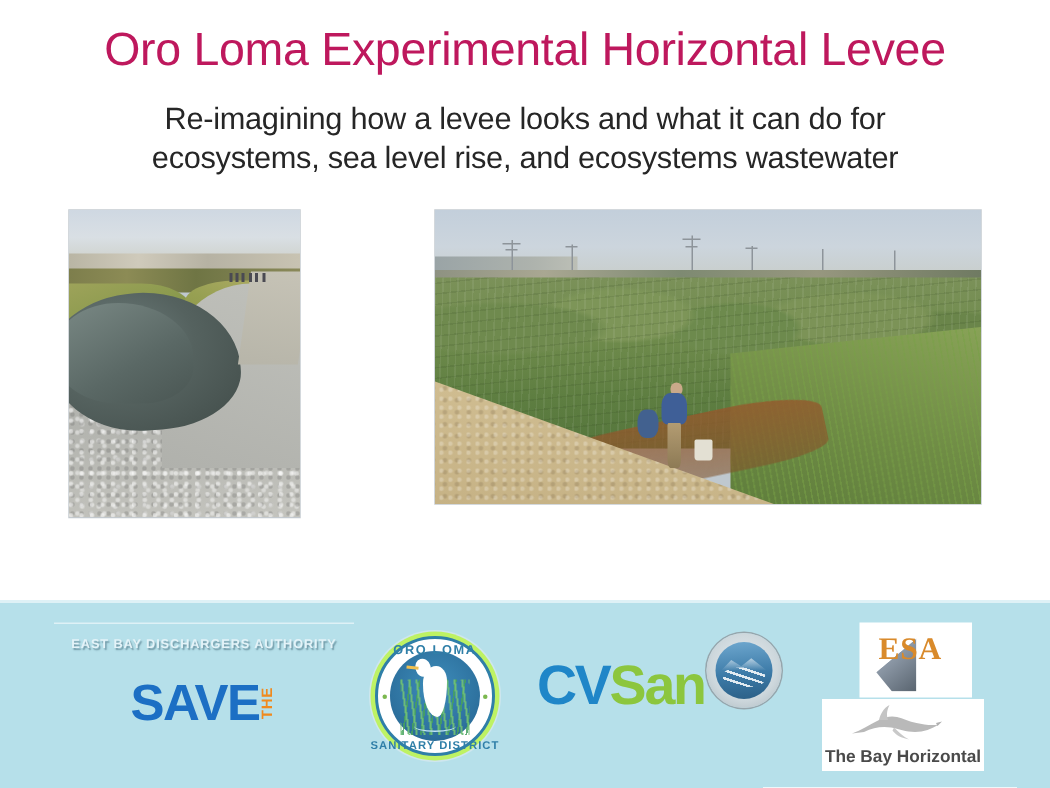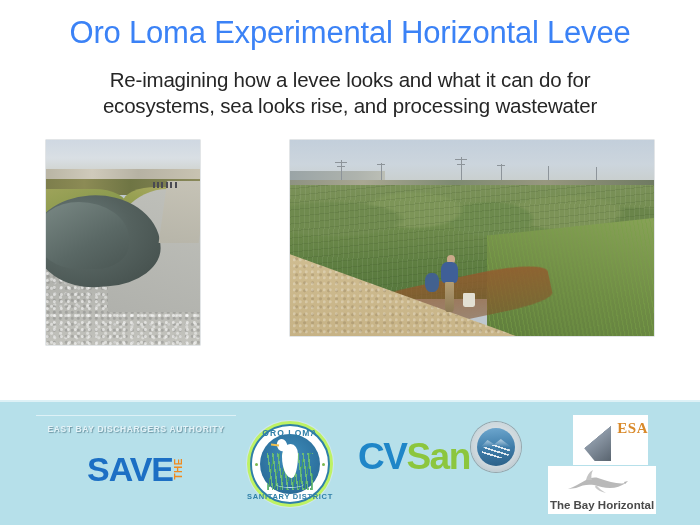--- a/index.html
+++ b/index.html
@@ -27,21 +27,21 @@
     left: 0;
     top: 14px;
     width: 700px;
     text-align: center;
   }
   .slide-title {
     font-family: "Liberation Sans", sans-serif;
     font-size: 31px;
     line-height: 38px;
     font-weight: 400;
-    color: #3b82f6;
+    color: #be185d;
     letter-spacing: -0.2px;
     white-space: nowrap;
   }
   .slide-subtitle {
     font-family: "Liberation Sans", sans-serif;
     font-size: 20.5px;
     line-height: 26px;
     font-weight: 400;
     color: #262626;
     margin-top: 15px;
@@ -381,23 +381,23 @@
     position:absolute; left:573px; top:415px; width:75px; height:50px;
     background:#ffffff;
     overflow:hidden;
   }
   .esa-mark {
     position:absolute; left:4px; top:6px; width:34px; height:40px;
     background: linear-gradient(140deg,#ffffff 0%, #ffffff 48%, #8c98a6 49%, #59646f 100%);
     clip-path: polygon(0 0, 100% 0, 100% 100%, 52% 100%, 0 46%);
   }
   .esa-text {
-    position:absolute; right:0; top:5px;
+    position:absolute; right:20px; top:5px;
     font-family:"Liberation Serif", serif;
-    font-size:15px; font-weight:700; letter-spacing:0.5px;
+    font-size:21px; font-weight:700; letter-spacing:0.5px;
     color:#d98a2b;
   }
 
   
   .tbi-box {
     position:absolute; left:548px; top:466px; width:108px; height:48px;
     background:#ffffff;
     overflow:hidden;
   }
   .tbi-bird {
@@ -411,21 +411,21 @@
 </style>
 </head>
 <body>
 
 <div class="slide">
 
   <div class="title-block">
     <div class="slide-title">Oro Loma Experimental Horizontal Levee</div>
     <div class="slide-subtitle">
       <span class="sub-line">Re-imagining how a levee looks and what it can do for</span>
-      <span class="sub-line">ecosystems, sea looks rise, and processing wastewater</span>
+      <span class="sub-line">ecosystems, sea level rise, and ecosystems wastewater</span>
     </div>
   </div>
 
   <div class="photo photo-left" aria-label="Gravel-lined water channel with vegetated banks and people walking on a path in the distance">
     <div class="L-sky"></div>
     <div class="L-far"></div>
     <div class="L-farveg"></div>
     <div class="L-bankL"></div>
     <div class="L-bankR"></div>
     <div class="L-gravel"></div>

